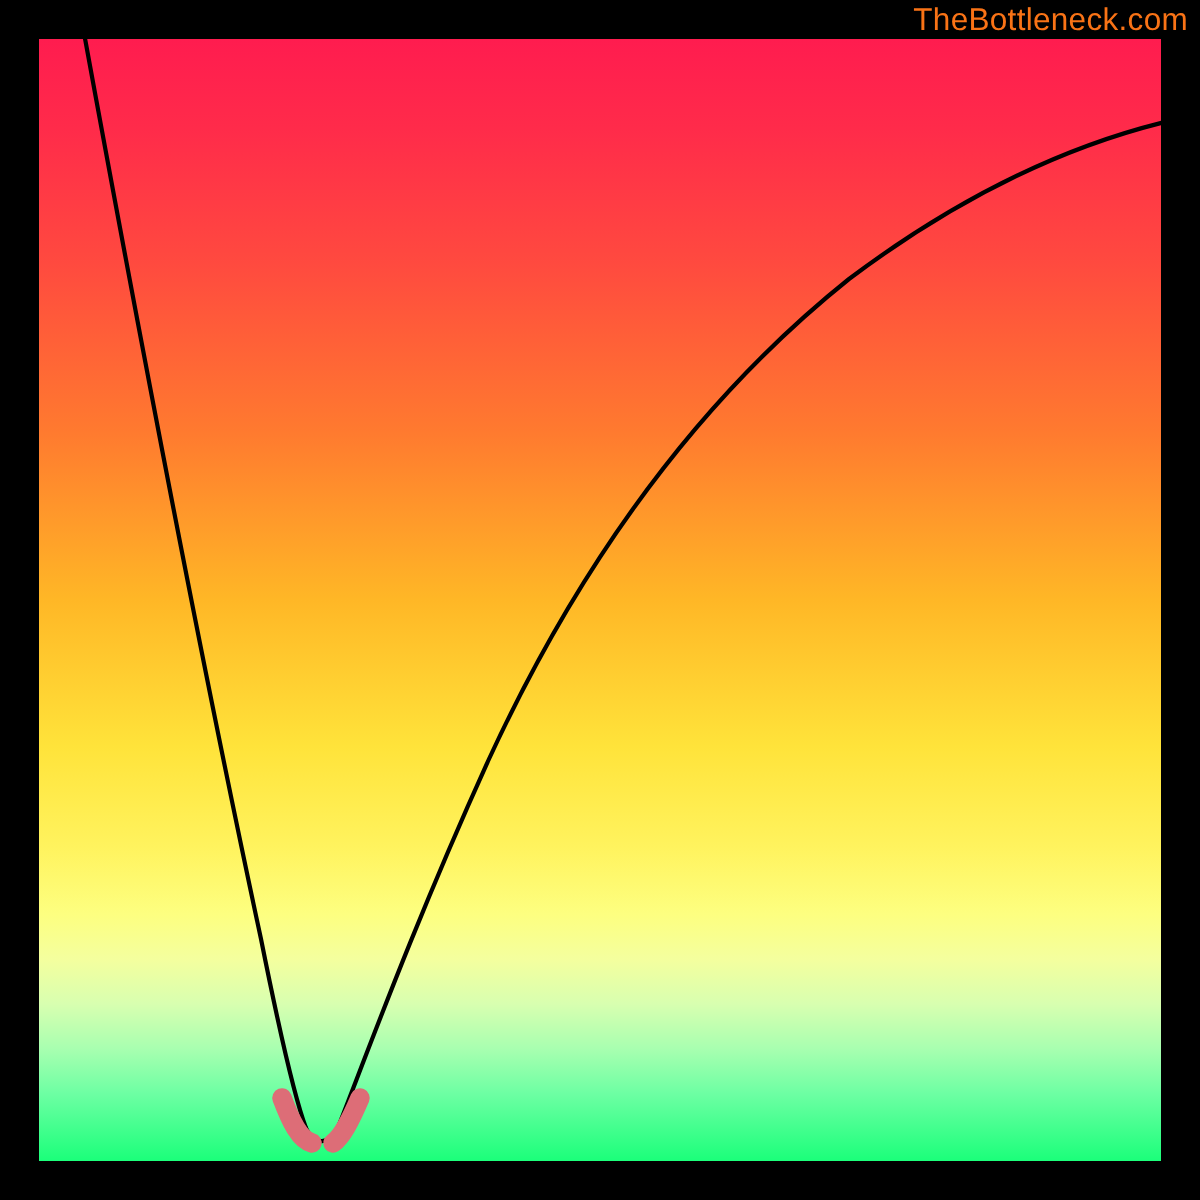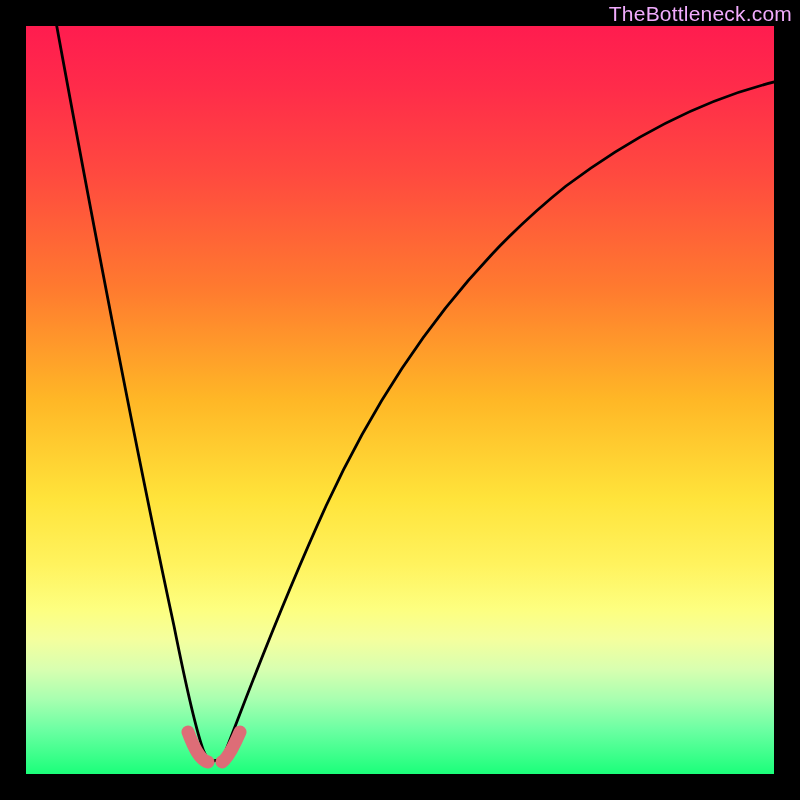--- a/index.html
+++ b/index.html
@@ -36,21 +36,21 @@
       #d8ffb0 86%,
       #a8ffb0 90%,
       #6dffa3 94%,
       #1bff7a 100%
     );
   }
   .watermark {
     position: absolute;
     top: 2px;
     right: 8px;
-    color: #f0abfc;
+    color: #f97316;
     font-size: 21px;
     font-weight: 400;
     letter-spacing: 0.2px;
     z-index: 5;
   }
   svg.curve {
     position: absolute;
     inset: 0;
     width: 100%;
     height: 100%;

